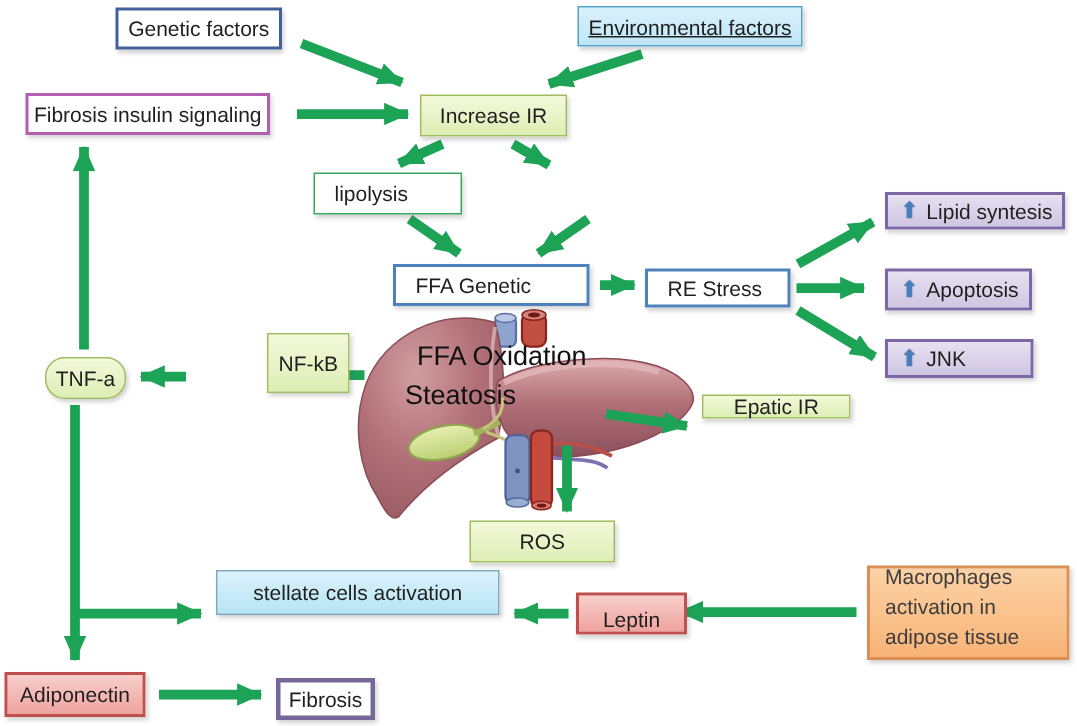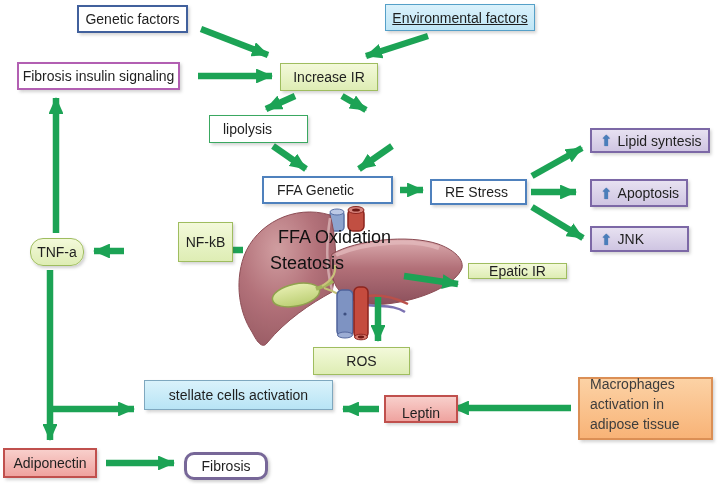--- a/index.html
+++ b/index.html
@@ -200,17 +200,17 @@
   </div>
 
   <div class="box orangebox multiline" style="left:578px; top:377px; width:135px; height:63px;">
     <span>Macrophages activation in adipose tissue</span>
   </div>
 
   <div class="box pinkbox" style="left:3px; top:448px; width:94px; height:30px;">
     <span>Adiponectin</span>
   </div>
 
-  <div class="box white-purple" style="left:184px; top:452px; width:84px; height:28px;border-radius:10px;">
+  <div class="box white-purple" style="left:184px; top:452px; width:66px; height:28px;">
     <span>Fibrosis</span>
   </div>
 
 </div>
 
 </body></html>

